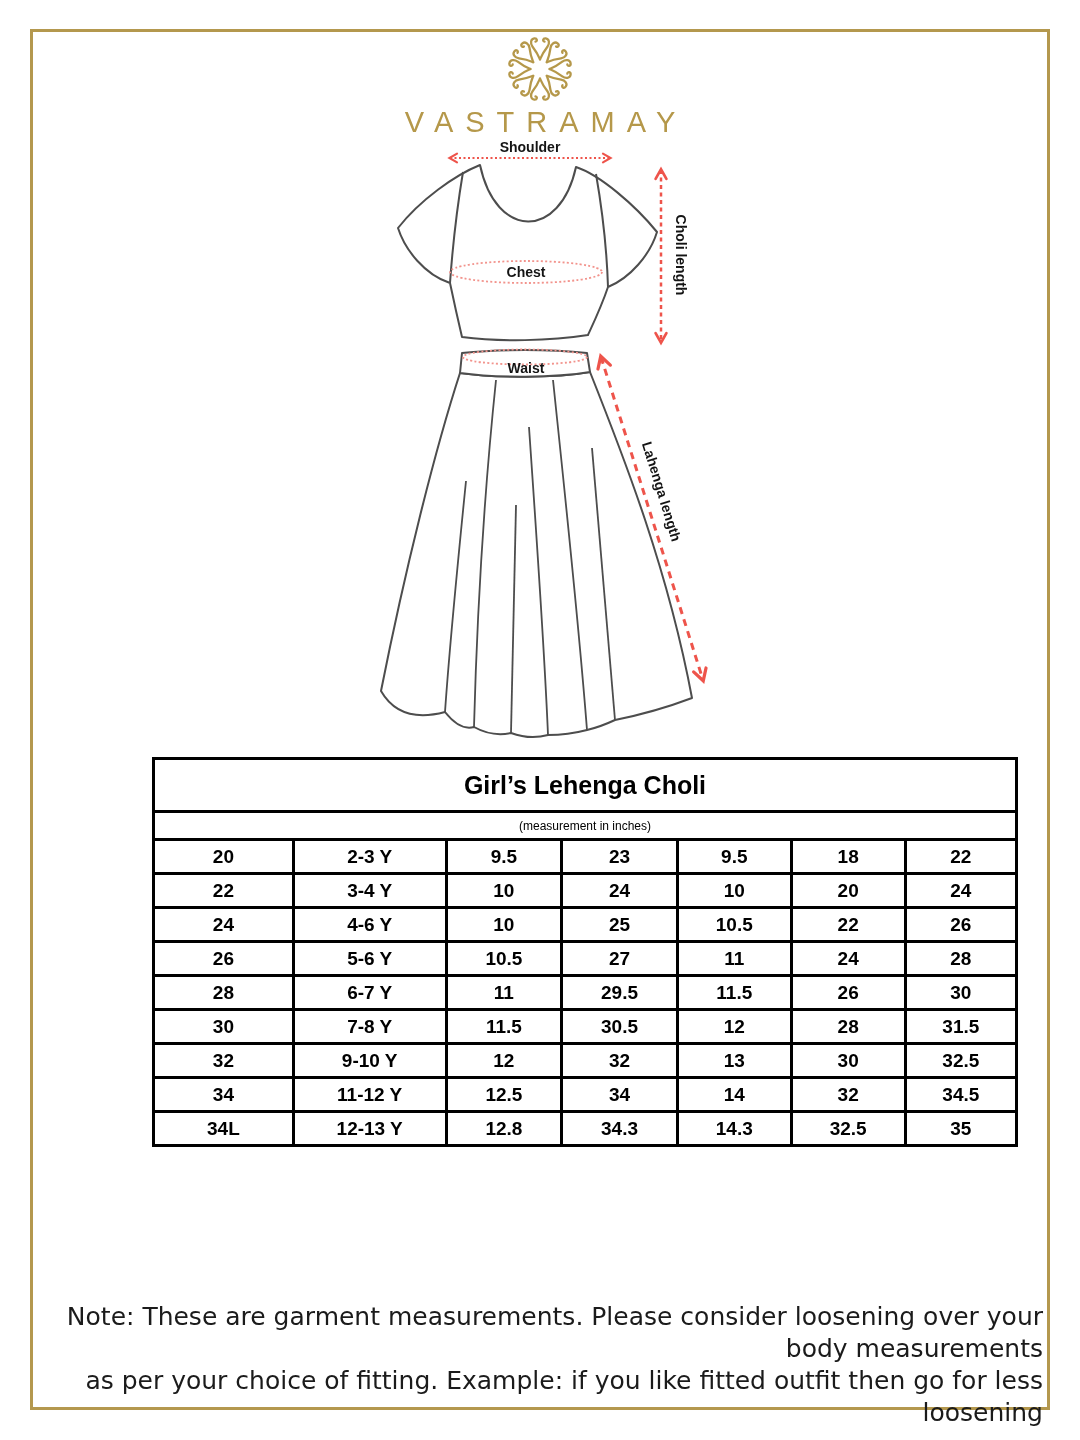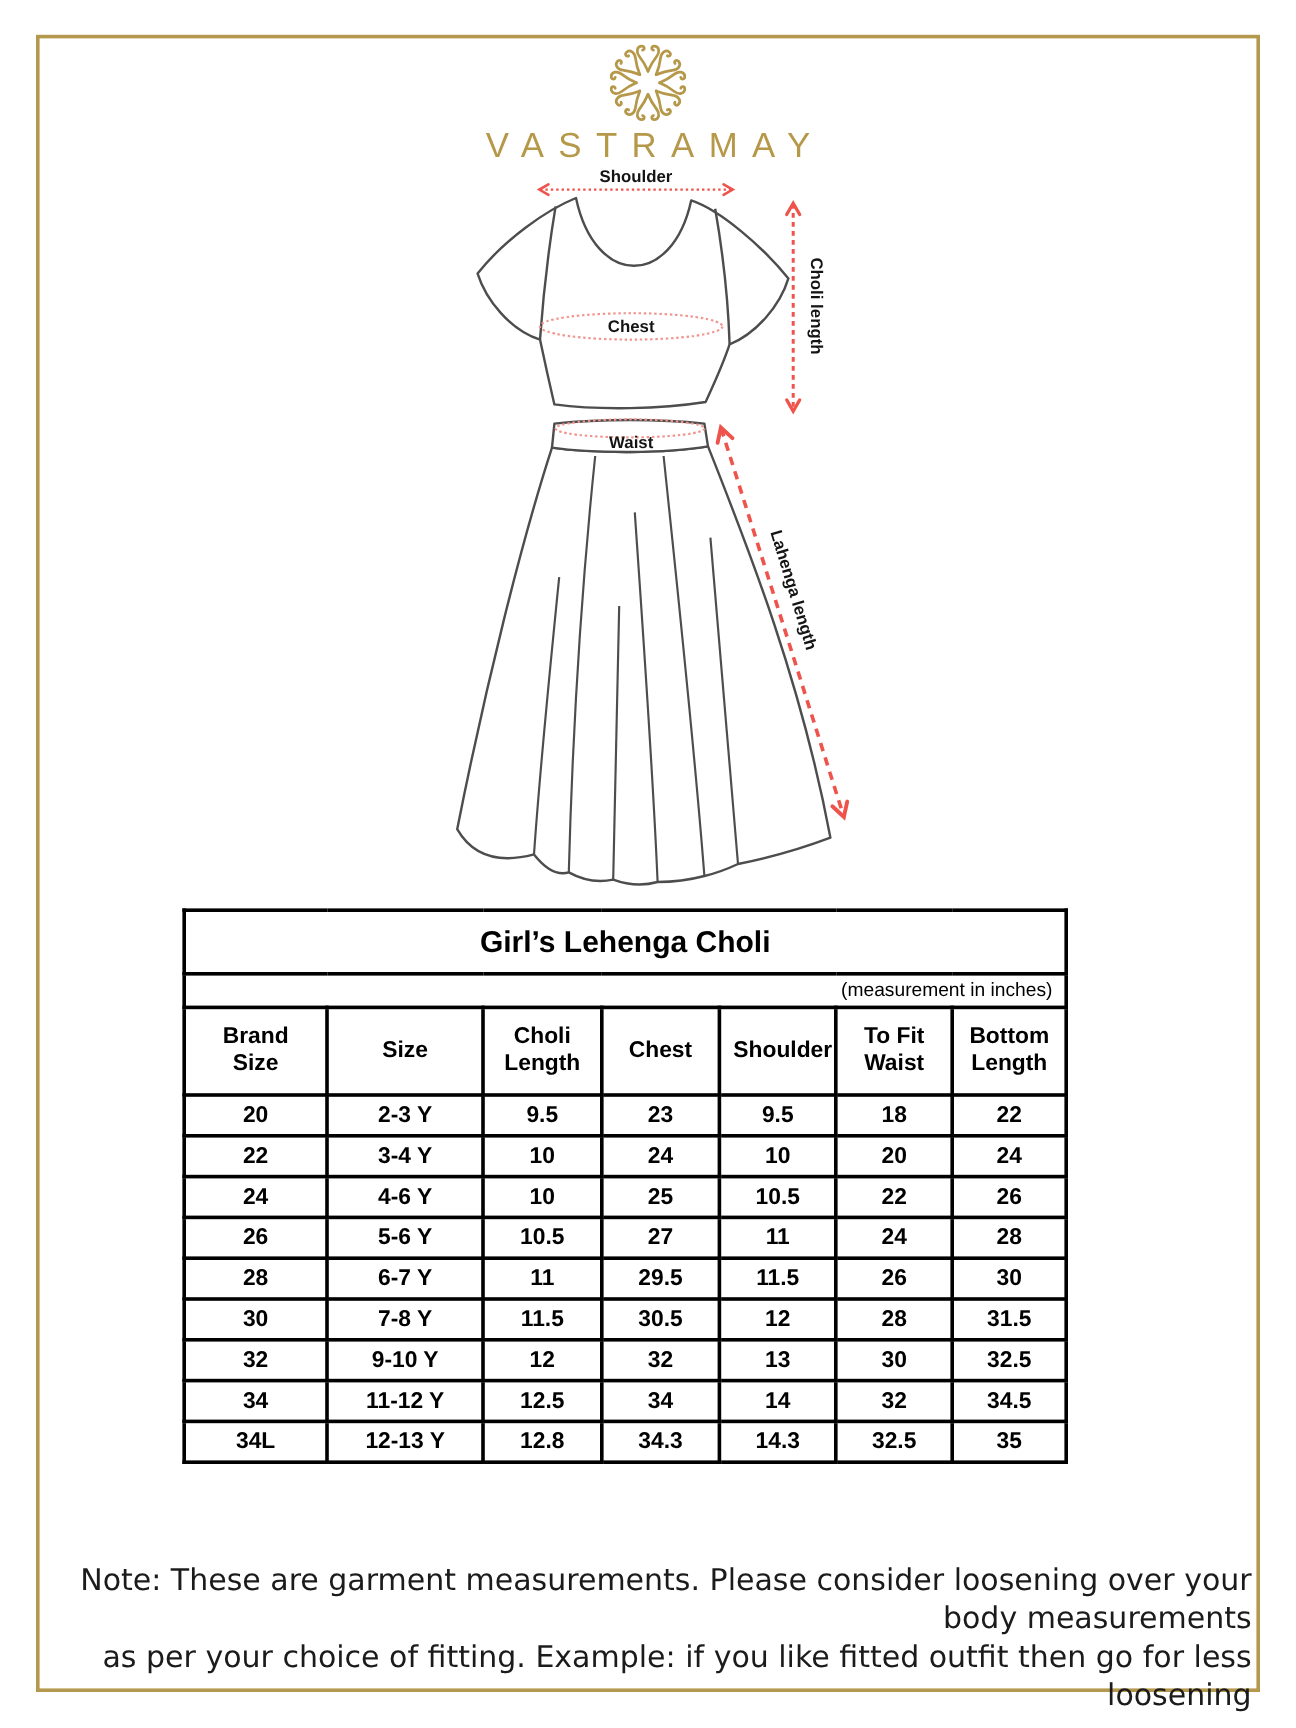--- a/index.html
+++ b/index.html
@@ -19,29 +19,29 @@
   .wordmark{
     margin-top:2px;color:#b5984a;font-size:29px;font-weight:400;
     letter-spacing:12px;text-indent:12px;white-space:nowrap;
   }
   .diagram-svg{position:absolute;left:340px;top:140px;}
   .diagram-svg text{
     font-family:"Liberation Sans",sans-serif;font-weight:700;
     font-size:14px;fill:#141414;
   }
   .size-table{
-    position:absolute;left:152px;top:757px;width:738px;
+    position:absolute;left:152px;top:757px;width:866px;
     border-collapse:collapse;table-layout:fixed;background:#fff;
   }
   .size-table td,.size-table th{
     border:3px solid #000;text-align:center;vertical-align:middle;
     color:#000;padding:0 10px;
   }
   .size-table .title-cell{height:50px;font-size:25px;font-weight:700;}
-  .size-table .subtitle-cell{height:25px;font-size:16px;font-weight:400;text-align:right;}
+  .size-table .subtitle-cell{height:25px;font-size:12px;font-weight:400;}
   .size-table th{height:70px;font-size:19px;font-weight:700;line-height:1.2;white-space:pre-line;}
   .size-table tbody td{height:31px;font-size:19px;font-weight:700;}
   .note{
     position:absolute;left:52px;top:1301px;width:991px;text-align:right;
     font-family:"DejaVu Sans",sans-serif;font-size:25px;line-height:32px;
     color:#1b1b1b;
   }
   .note span{display:block;}
 </style>
 </head>
@@ -131,33 +131,20 @@
       <col style="width:13.2%">
     <col style="width:12.9%">
   </colgroup>
   <thead>
     <tr>
       <td class="title-cell" colspan="7">Girl’s Lehenga Choli</td>
     </tr>
     <tr>
       <td class="subtitle-cell" colspan="7">(measurement in inches)</td>
     </tr>
-    <tr>
-        <th>Brand
-Size</th>
-        <th>Size</th>
-        <th>Choli
-Length</th>
-        <th>Chest</th>
-        <th>Shoulder</th>
-        <th>To Fit
-Waist</th>
-        <th>Bottom
-Length</th>
-      </tr>
   </thead>
   <tbody>
       <tr>
         <td>20</td>
         <td>2-3 Y</td>
         <td>9.5</td>
         <td>23</td>
         <td>9.5</td>
         <td>18</td>
         <td>22</td>

